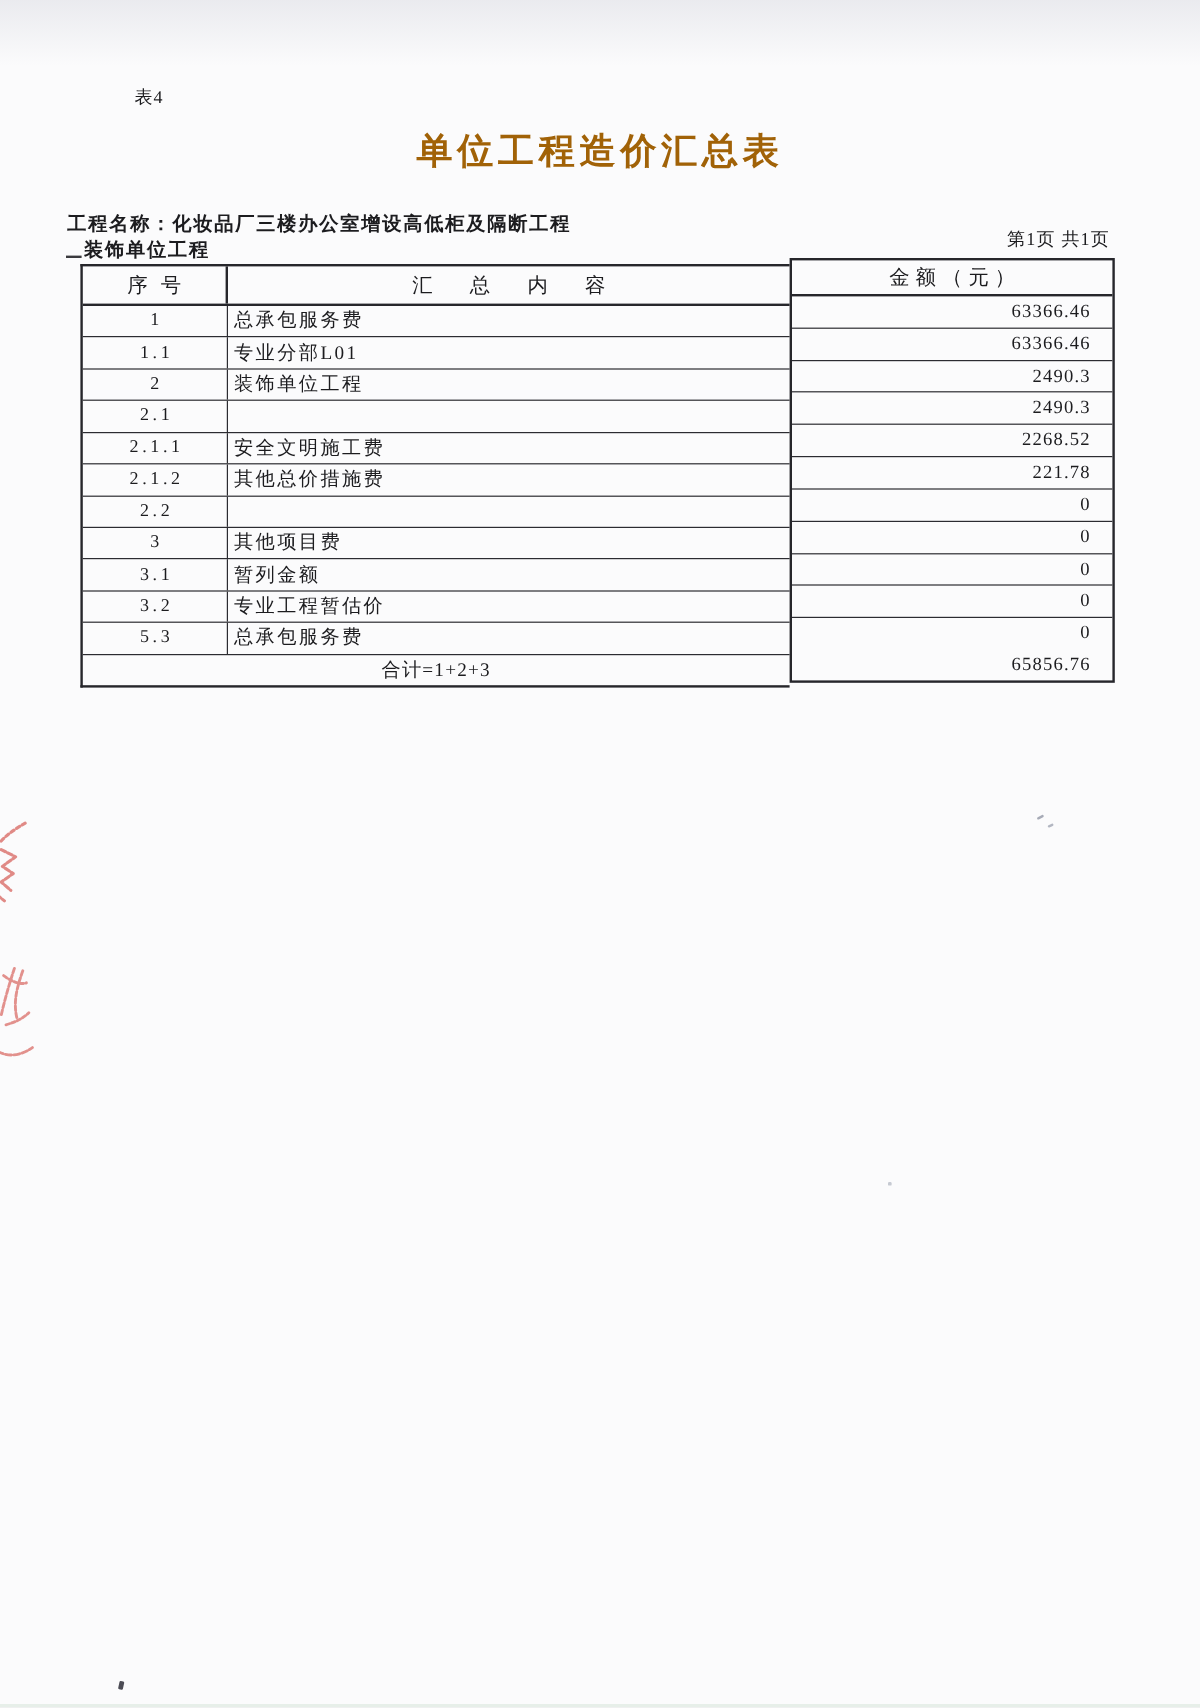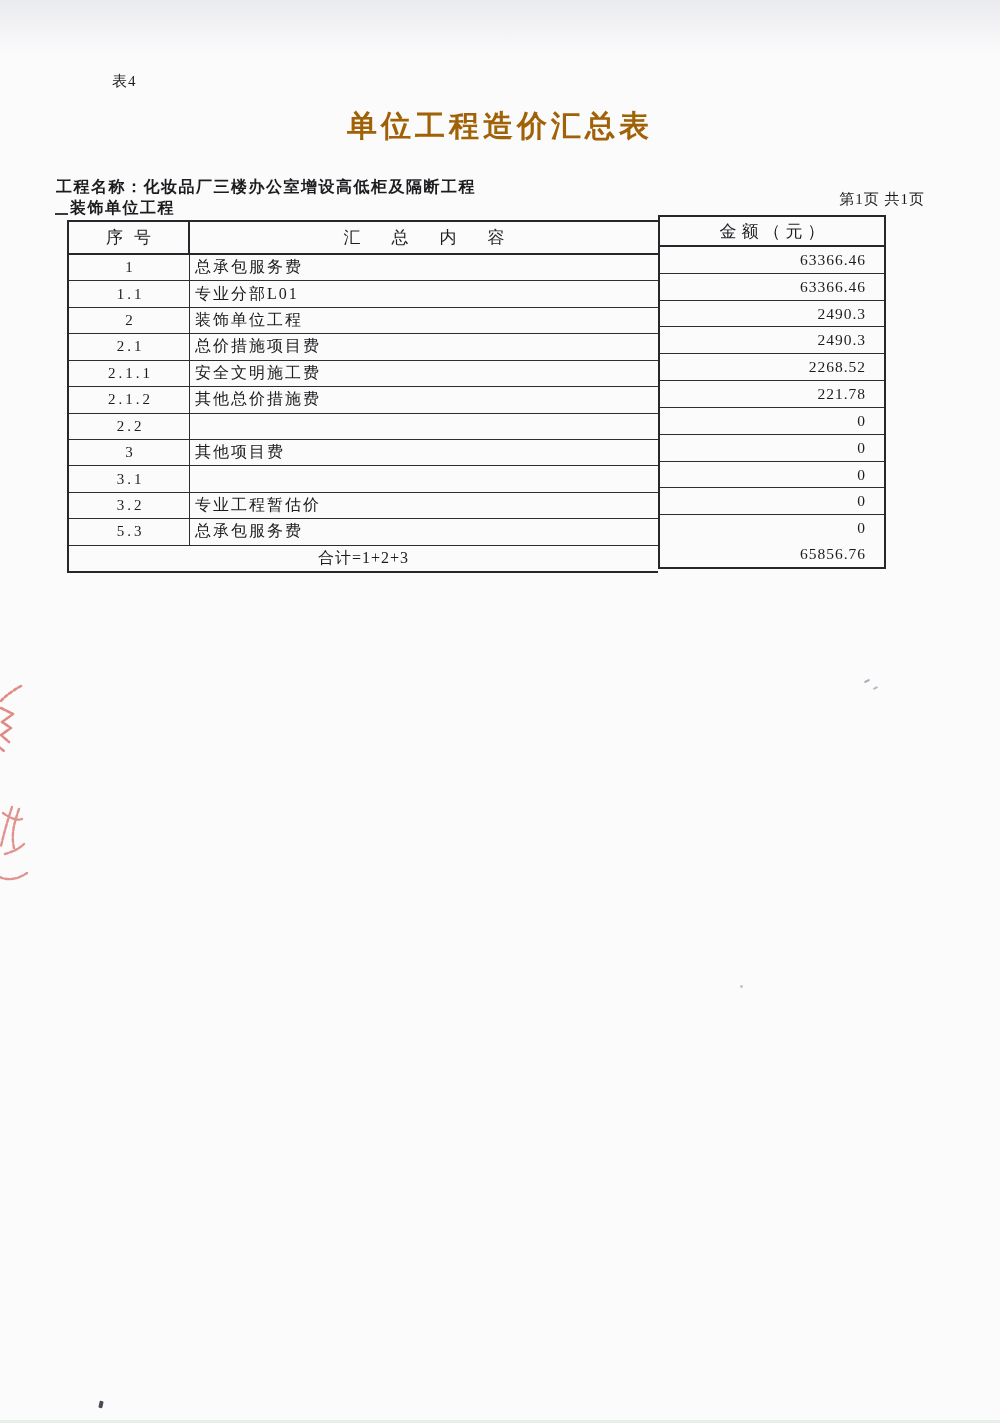--- a/index.html
+++ b/index.html
@@ -64,21 +64,21 @@
     flex:1; display:flex; align-items:center;
     padding-left:5px; font-size:16px; letter-spacing:2px;
   }
   .ltotal {
     flex:1; display:flex; align-items:center; justify-content:center;
     font-size:16px; letter-spacing:1px;
   }
 
   
   .amount-grid {
-    position:absolute; left:658px; top:215px; width:228px; height:354px;
+    position:absolute; left:658px; top:215px; width:271px; height:354px;
     border:2px solid #26262b;
     display:flex; flex-direction:column;
   }
   .aheader {
     height:30px; border-bottom:2px solid #26262b;
     display:flex; align-items:center; justify-content:center;
     font-size:17px; letter-spacing:5px; text-indent:5px;
   }
   .arow {
     flex:1; border-bottom:1.5px solid #2c2c31;
@@ -122,34 +122,34 @@
           <div class="cno">1</div>
           <div class="ccontent">总承包服务费</div>
         </div><div class="lrow">
           <div class="cno">1.1</div>
           <div class="ccontent">专业分部L01</div>
         </div><div class="lrow">
           <div class="cno">2</div>
           <div class="ccontent">装饰单位工程</div>
         </div><div class="lrow">
           <div class="cno">2.1</div>
-          <div class="ccontent">总价措施项目费</div>
         </div><div class="lrow">
           <div class="cno">2.1.1</div>
           <div class="ccontent">安全文明施工费</div>
         </div><div class="lrow">
           <div class="cno">2.1.2</div>
           <div class="ccontent">其他总价措施费</div>
         </div><div class="lrow">
           <div class="cno">2.2</div>
         </div><div class="lrow">
           <div class="cno">3</div>
           <div class="ccontent">其他项目费</div>
         </div><div class="lrow">
           <div class="cno">3.1</div>
+          <div class="ccontent">暂列金额</div>
         </div><div class="lrow">
           <div class="cno">3.2</div>
           <div class="ccontent">专业工程暂估价</div>
         </div><div class="lrow">
           <div class="cno">5.3</div>
           <div class="ccontent">总承包服务费</div>
         </div></div>
     <div class="ltotal">合计=1+2+3</div>
   </div>
 

